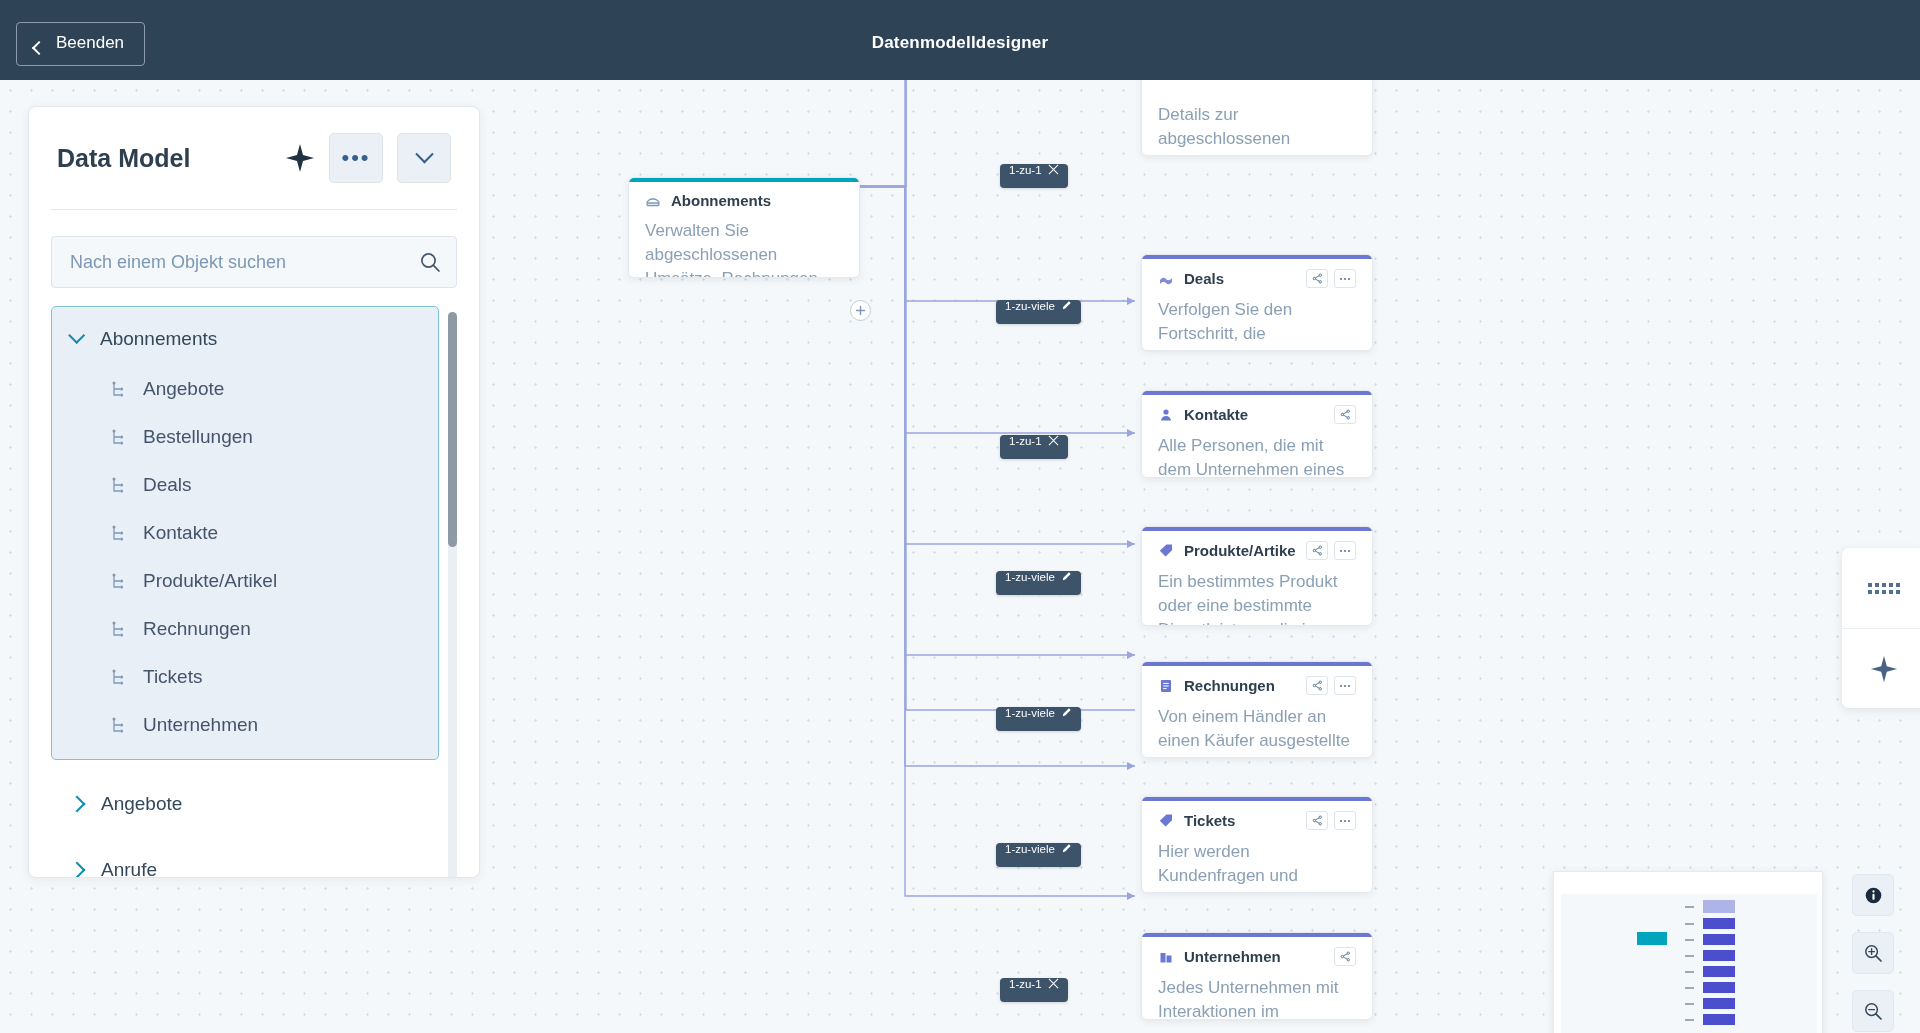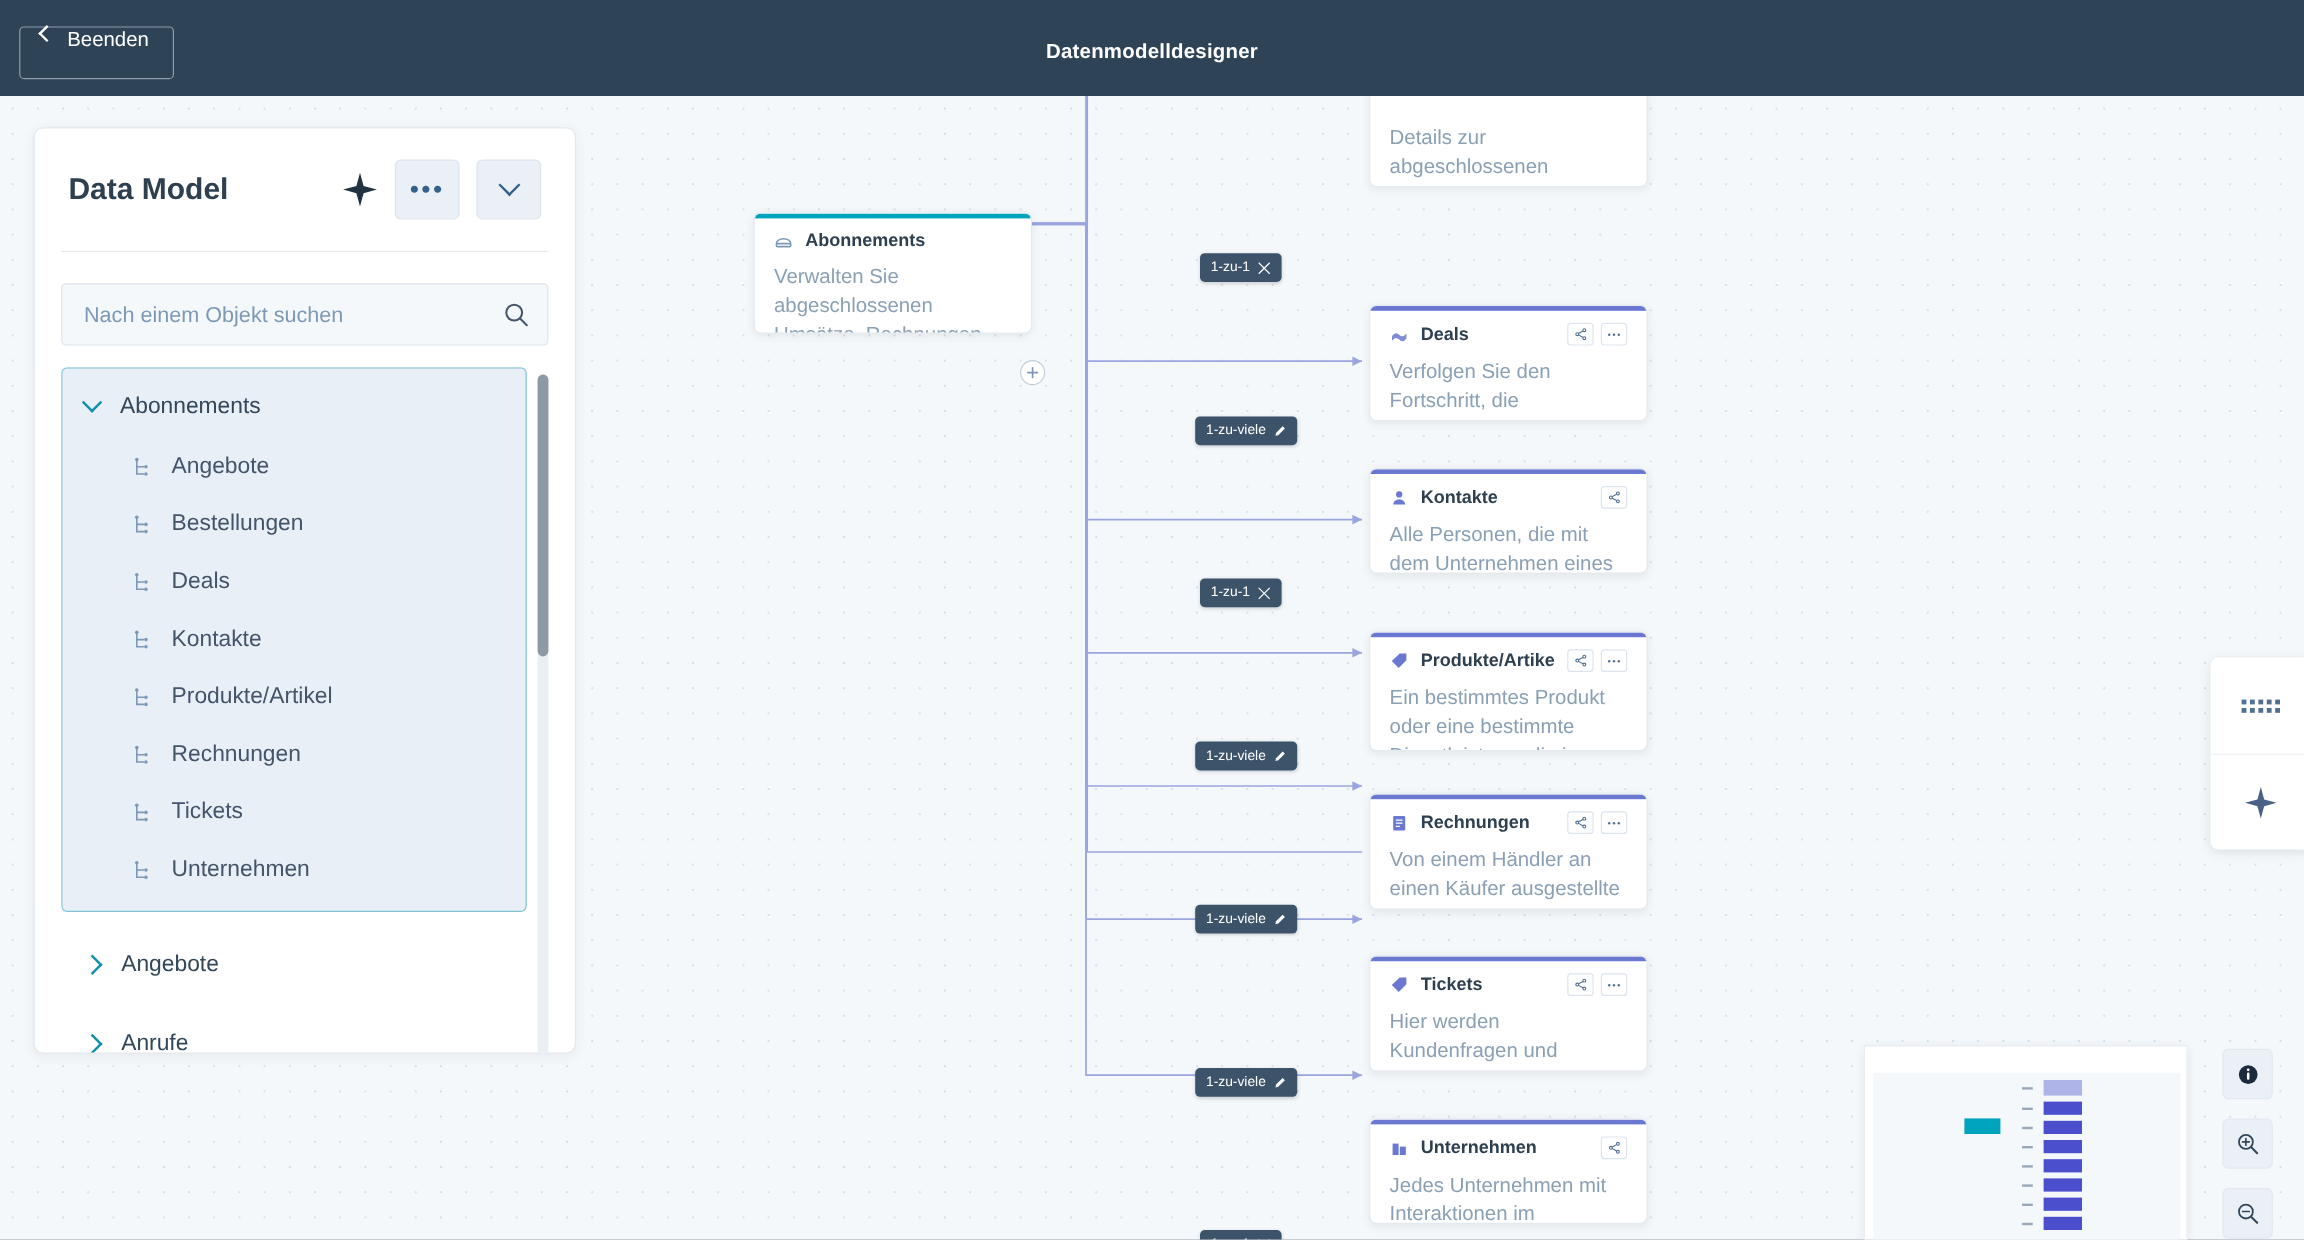--- a/index.html
+++ b/index.html
@@ -10,22 +10,22 @@
     color: #33475b;
   }
 
   
   .topbar {
     position: absolute; left: 0; top: 0; width: 1920px; height: 86px;
     background: #2e4356;
   }
   .exit-btn {
     position: absolute; left: 16px; top: 22px;
-    height: 44px; padding: 0 20px 0 14px;
-    display: flex; align-items: flex-start; gap: 12px;
+    height: 44px; padding: 0 20px 12px 14px;
+    display: flex; align-items: flex-end; gap: 12px;
     border: 1px solid #8c9cad; border-radius: 4px;
     background: transparent; color: #ffffff;
     font-size: 17px; font-family: "Liberation Sans", sans-serif;
     cursor: pointer;
   }
   .exit-btn .chev { display:inline-block; width:10px; height:10px;
     border-left:2px solid #ffffff; border-bottom:2px solid #ffffff;
     transform: rotate(45deg); margin-left:3px; }
   .topbar-title {
     position: absolute; left: 0; top: 0; width: 1920px; height: 86px;
@@ -132,23 +132,22 @@
     color: #8ba0b5; }
   .node-actions { display: flex; gap: 6px; flex: none; }
   .mini-btn { width: 22px; height: 19px; border: 1px solid #dde4ec;
     border-radius: 3px; background: #fff; display: flex; align-items: center;
     justify-content: center; cursor: pointer; }
 
   
   .edge-label {
     position: absolute; height: 24px; padding: 0 9px; border-radius: 4px;
     background: #3d5369; color: #ffffff; font-size: 11.5px;
-    display: flex; align-items: center; gap: 6px; cursor: pointer;
+    display: flex; align-items: flex-start; gap: 6px; cursor: pointer;
     box-shadow: 0 1px 3px rgba(45,62,80,.2);
-    margin-top: 47px;
   }
 
   
   .right-card {
     position: absolute; left: 1842px; top: 468px; width: 84px; height: 160px;
     background: #ffffff; border-radius: 7px; box-shadow: 0 2px 9px rgba(45,62,80,.12);
   }
   .right-card .cell { height: 80px; display: flex; align-items: center; justify-content: center; cursor: pointer; }
   .right-card .cell + .cell { border-top: 1px solid #eaeff4; }
   .grid-dots { display: grid; grid-template-columns: repeat(5, 4px); gap: 3px; }

